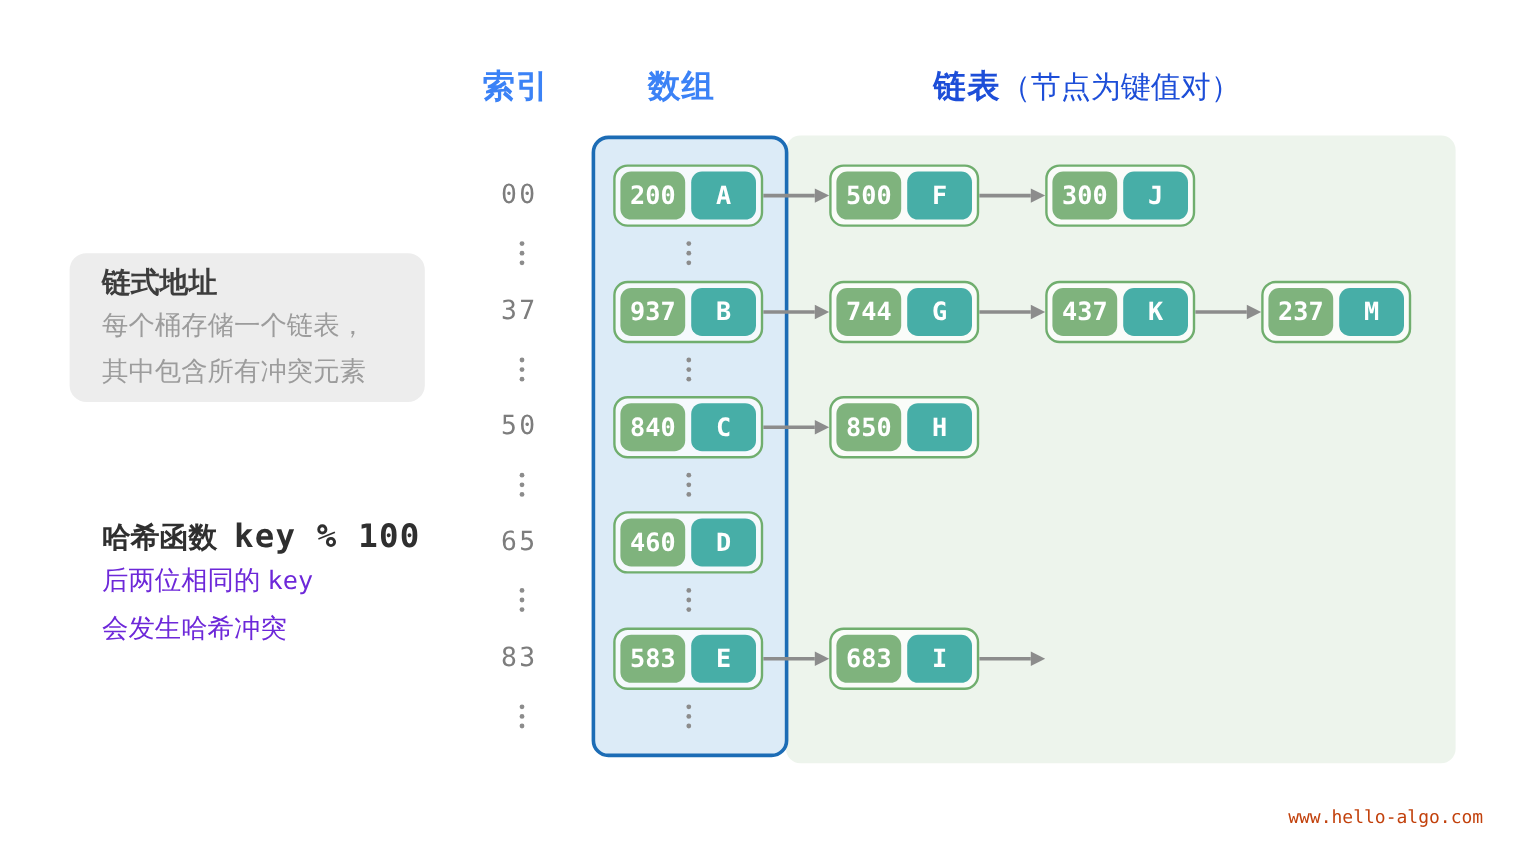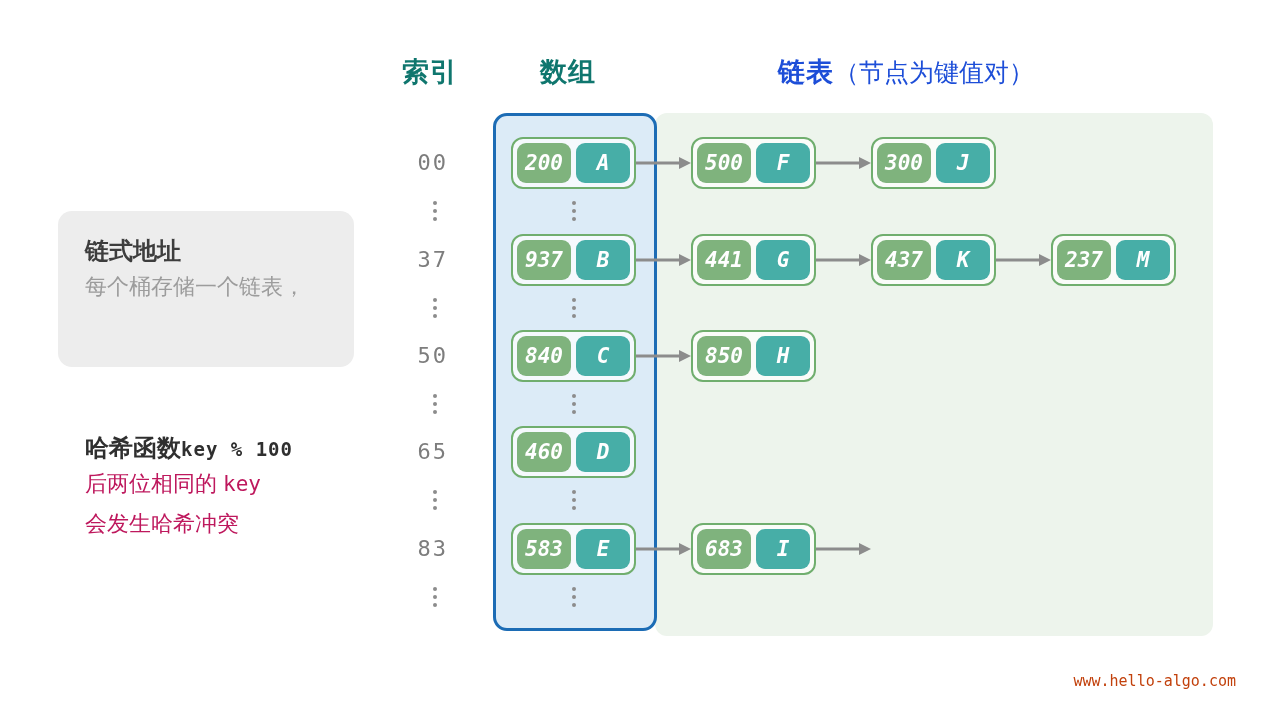--- a/index.html
+++ b/index.html
@@ -17,57 +17,56 @@
   }
   .panel-array{
     position:absolute;left:493px;top:113px;width:164px;height:518px;
     background:#dcebf7;border:3px solid #1c6cb5;border-radius:14px;
     box-sizing:border-box;z-index:2;
   }
 
   
   .hdr{
     position:absolute;top:54px;font-size:27px;font-weight:bold;
-    color:#0f766e;letter-spacing:1px;z-index:4;white-space:nowrap;
+    color:#3b82f6;letter-spacing:1px;z-index:4;white-space:nowrap;
   }
   .hdr-index{left:402px;}
   .hdr-array{left:540px;}
   .hdr-list{left:778px;color:#1d4ed8;}
   .hdr-list .note{font-weight:500;font-size:25px;letter-spacing:0;}
 
   
   .info-box{
-    position:absolute;left:58px;top:211px;width:296px;height:156px;
+    position:absolute;left:58px;top:211px;width:296px;height:124px;
     background:#ededed;border-radius:14px;box-sizing:border-box;
-    padding:24px 0 0 27px;z-index:4;
+    padding:8px 0 0 27px;z-index:4;
   }
   .info-title{font-size:24px;font-weight:bold;color:#3d3d3d;}
   .info-line{font-size:22px;color:#9c9c9c;line-height:39px;}
   .info-box .info-line:first-of-type{margin-top:10px;}
 
   .hash-note{position:absolute;left:85px;top:432px;z-index:4;white-space:nowrap;}
   .hash-title{font-size:24px;font-weight:bold;color:#2f2f2f;}
-  .hash-title .code{font-size:19px;letter-spacing:1px;}
-  .hash-line{font-size:22px;color:#be185d;line-height:39px;}
+  .hash-title .code{font-size:27px;margin-left:14px;letter-spacing:1px;}
+  .hash-line{font-size:22px;color:#6d28d9;line-height:39px;}
   .hash-note .hash-line:first-of-type{margin-top:10px;}
   .hash-line .code{font-size:21px;margin-left:6px;}
 
   
   .row{
     position:absolute;left:511px;height:52px;display:flex;align-items:center;z-index:5;
   }
   .node{
     display:flex;gap:5px;padding:4px;border:2px solid #70ae6e;border-radius:12px;
     background:rgba(255,255,255,0.7);box-sizing:border-box;flex:none;
   }
   .cell{
     width:54px;height:40px;border-radius:9px;display:flex;align-items:center;justify-content:center;
     color:#ffffff;font-size:21px;font-weight:bold;
     font-family:"DejaVu Sans Mono","Liberation Mono",monospace;
-    font-style:italic;
   }
   .cell.key{background:#7fb37d;}
   .cell.val{background:#47aea7;}
   .arrow{flex:none;display:block;}
 
   
   .idx{
     position:absolute;left:398px;width:50px;text-align:right;z-index:4;
     font-size:22px;color:#7d7d7d;letter-spacing:2px;
     font-family:"DejaVu Sans Mono","Liberation Mono",monospace;
@@ -89,20 +88,21 @@
 <div class="panel-list"></div>
 <div class="panel-array"></div>
 
 <div class="hdr hdr-index">索引</div>
 <div class="hdr hdr-array">数组</div>
 <div class="hdr hdr-list"><span>链表</span><span class="note">（节点为键值对）</span></div>
 
 <div class="info-box">
   <div class="info-title">链式地址</div>
   <div class="info-line">每个桶存储一个链表，</div>
+  <div class="info-line">其中包含所有冲突元素</div>
 </div>
 
 <div class="hash-note">
   <div class="hash-title"><span>哈希函数</span><span class="code mono">key % 100</span></div>
   <div class="hash-line"><span>后两位相同的</span><span class="code mono">key</span></div>
   <div class="hash-line">会发生哈希冲突</div>
 </div>
 
 <div class="idx" style="top:150px">00</div>
 <div class="idx" style="top:247px">37</div>
@@ -188,21 +188,21 @@
 <div class="row" style="top:234px">
   <div class="node">
     <span class="cell key">937</span>
     <span class="cell val">B</span>
   </div>
   <svg class="arrow" width="55" height="14" viewBox="0 0 55 14">
       <line x1="0" y1="7" x2="43" y2="7" stroke="#8c8c8c" stroke-width="3"></line>
       <polygon points="43,1 55,7 43,13" fill="#8c8c8c"></polygon>
     </svg>
   <div class="node">
-    <span class="cell key">441</span>
+    <span class="cell key">744</span>
     <span class="cell val">G</span>
   </div>
   <svg class="arrow" width="55" height="14" viewBox="0 0 55 14">
       <line x1="0" y1="7" x2="43" y2="7" stroke="#8c8c8c" stroke-width="3"></line>
       <polygon points="43,1 55,7 43,13" fill="#8c8c8c"></polygon>
     </svg>
   <div class="node">
     <span class="cell key">437</span>
     <span class="cell val">K</span>
   </div>

